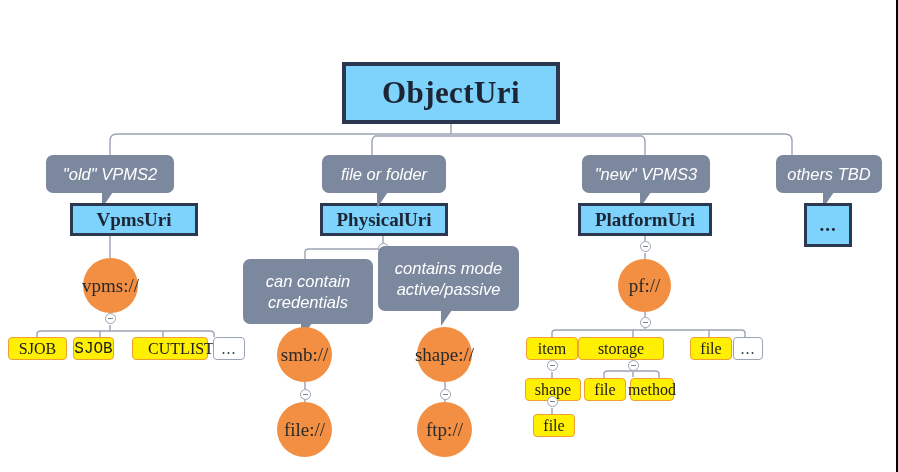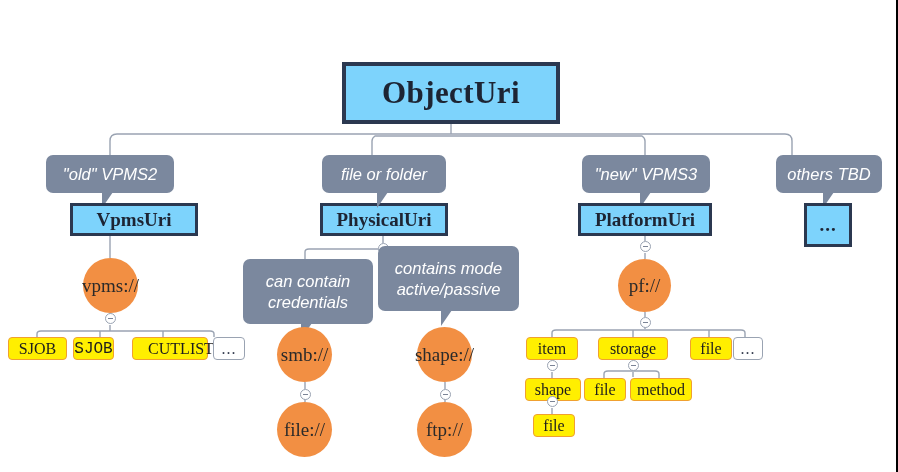--- a/index.html
+++ b/index.html
@@ -234,21 +234,21 @@
   </div>
   <div class="toggle" style="left:640px;top:241px;"></div>
   <div class="node circle" style="left:618px;top:259px;width:53px;height:53px;">
     <span>pf://</span>
   </div>
   <div class="toggle" style="left:640px;top:317px;"></div>
 
   <div class="node leafbox" style="left:526px;top:317px;width:52px;height:23px;top:337px;">
     <span>item</span>
   </div>
-  <div class="node leafbox" style="left:598px;top:337px;width:70px;height:23px;">
+  <div class="node leafbox" style="left:578px;top:337px;width:86px;height:23px;">
     <span>storage</span>
   </div>
   <div class="node leafbox" style="left:690px;top:337px;width:42px;height:23px;">
     <span>file</span>
   </div>
   <div class="node leafbox empty" style="left:733px;top:337px;width:30px;height:23px;">
     <span>...</span>
   </div>
 
   <div class="toggle" style="left:547px;top:360px;"></div>
@@ -257,21 +257,21 @@
   </div>
   <div class="toggle" style="left:547px;top:396px;"></div>
   <div class="node leafbox" style="left:533px;top:414px;width:42px;height:23px;">
     <span>file</span>
   </div>
 
   <div class="toggle" style="left:628px;top:360px;"></div>
   <div class="node leafbox" style="left:584px;top:378px;width:42px;height:23px;">
     <span>file</span>
   </div>
-  <div class="node leafbox" style="left:630px;top:378px;width:62px;height:23px;">
+  <div class="node leafbox" style="left:630px;top:378px;width:44px;height:23px;">
     <span>method</span>
   </div>
 
   <div class="node callout" style="left:776px;top:155px;width:106px;height:38px;">
     <span>others TBD</span>
     <i class="tail" style="left:47px;"></i>
   </div>
   <div class="node classbox lvl2 dots" style="left:804px;top:203px;width:48px;height:44px;">
     <span>...</span>
   </div>

